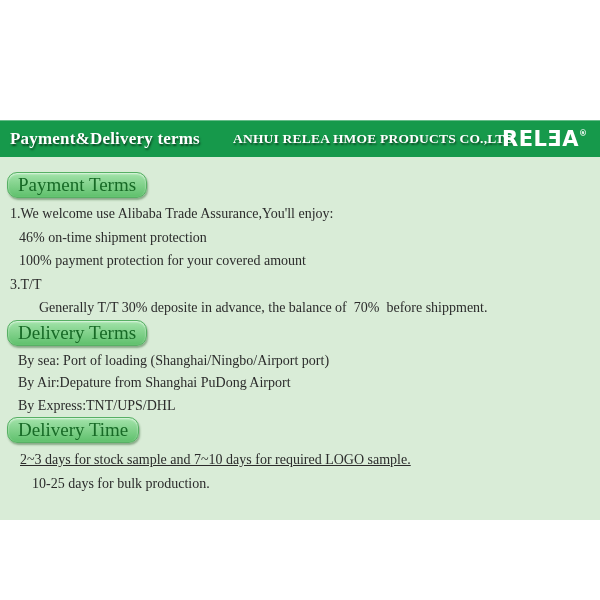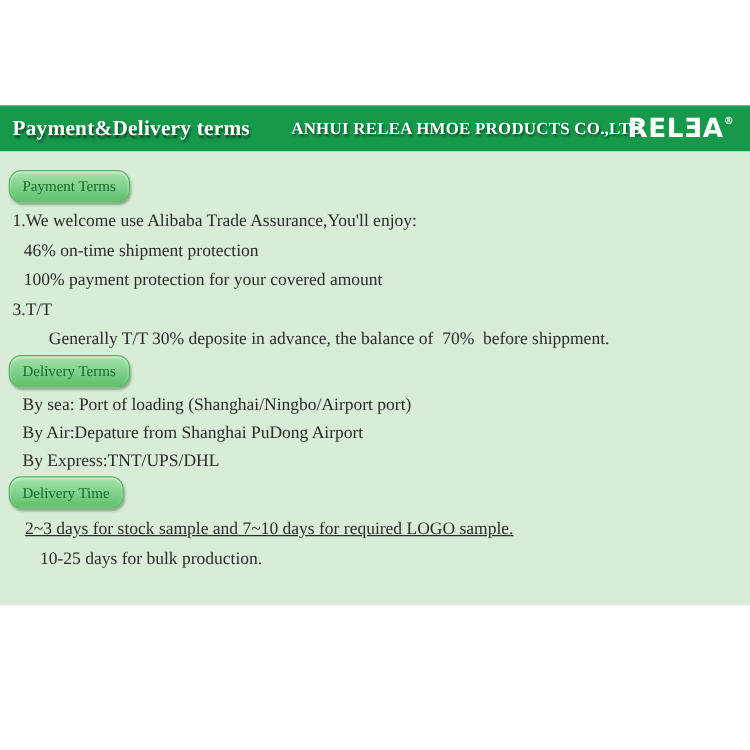--- a/index.html
+++ b/index.html
@@ -2,20 +2,21 @@
 <html style="--header-green: #16994b; --content-bg: #d9ecd7; --button-green-top: #a3e3aa; --button-green-bottom: #5fc06c; --button-text: #176a26; --body-text: #2b2b2b; --logo-text: #ffffff;"><head>
 <meta charset="utf-8">
 <style>
   html,body{margin:0;padding:0;background:#fff;}
   .page{
     position:relative;
     width:600px;height:484px;
     overflow:hidden;
     background:#fff;
     font-family:"Liberation Serif","DejaVu Serif",serif;
+    margin-top:36px;
   }
   .top-spacer{height:84px;background:#fff;}
   
   .header-bar{
     position:relative;
     height:36px;
     background:var(--header-green,#16994b);
     border-top:1px solid rgba(255,255,255,0.35);
   }
   .header-title{
@@ -44,21 +45,21 @@
     height:397px;
     background:var(--content-bg,#d9ecd7);
     color:var(--body-text,#2b2b2b);
     font-size:14px;
   }
   .section-button{
     display:inline-block;
     margin-left:7px;
     padding:3px 10px 3px 10px;
     font-family:"Liberation Serif","DejaVu Serif",serif;
-    font-size:12px;line-height:18px;
+    font-size:19px;line-height:18px;
     color:var(--button-text,#176a26);
     background:linear-gradient(var(--button-green-top,#a3e3aa),var(--button-green-bottom,#5fc06c));
     border:1px solid #57b064;
     border-radius:10px;
     box-shadow:1px 2px 2px rgba(40,90,40,0.45), inset 0 1px 2px rgba(255,255,255,0.7);
     cursor:pointer;
     white-space:nowrap;
   }
   .btn1{margin-top:15px;}
   .btn2{margin-top:0px;}

